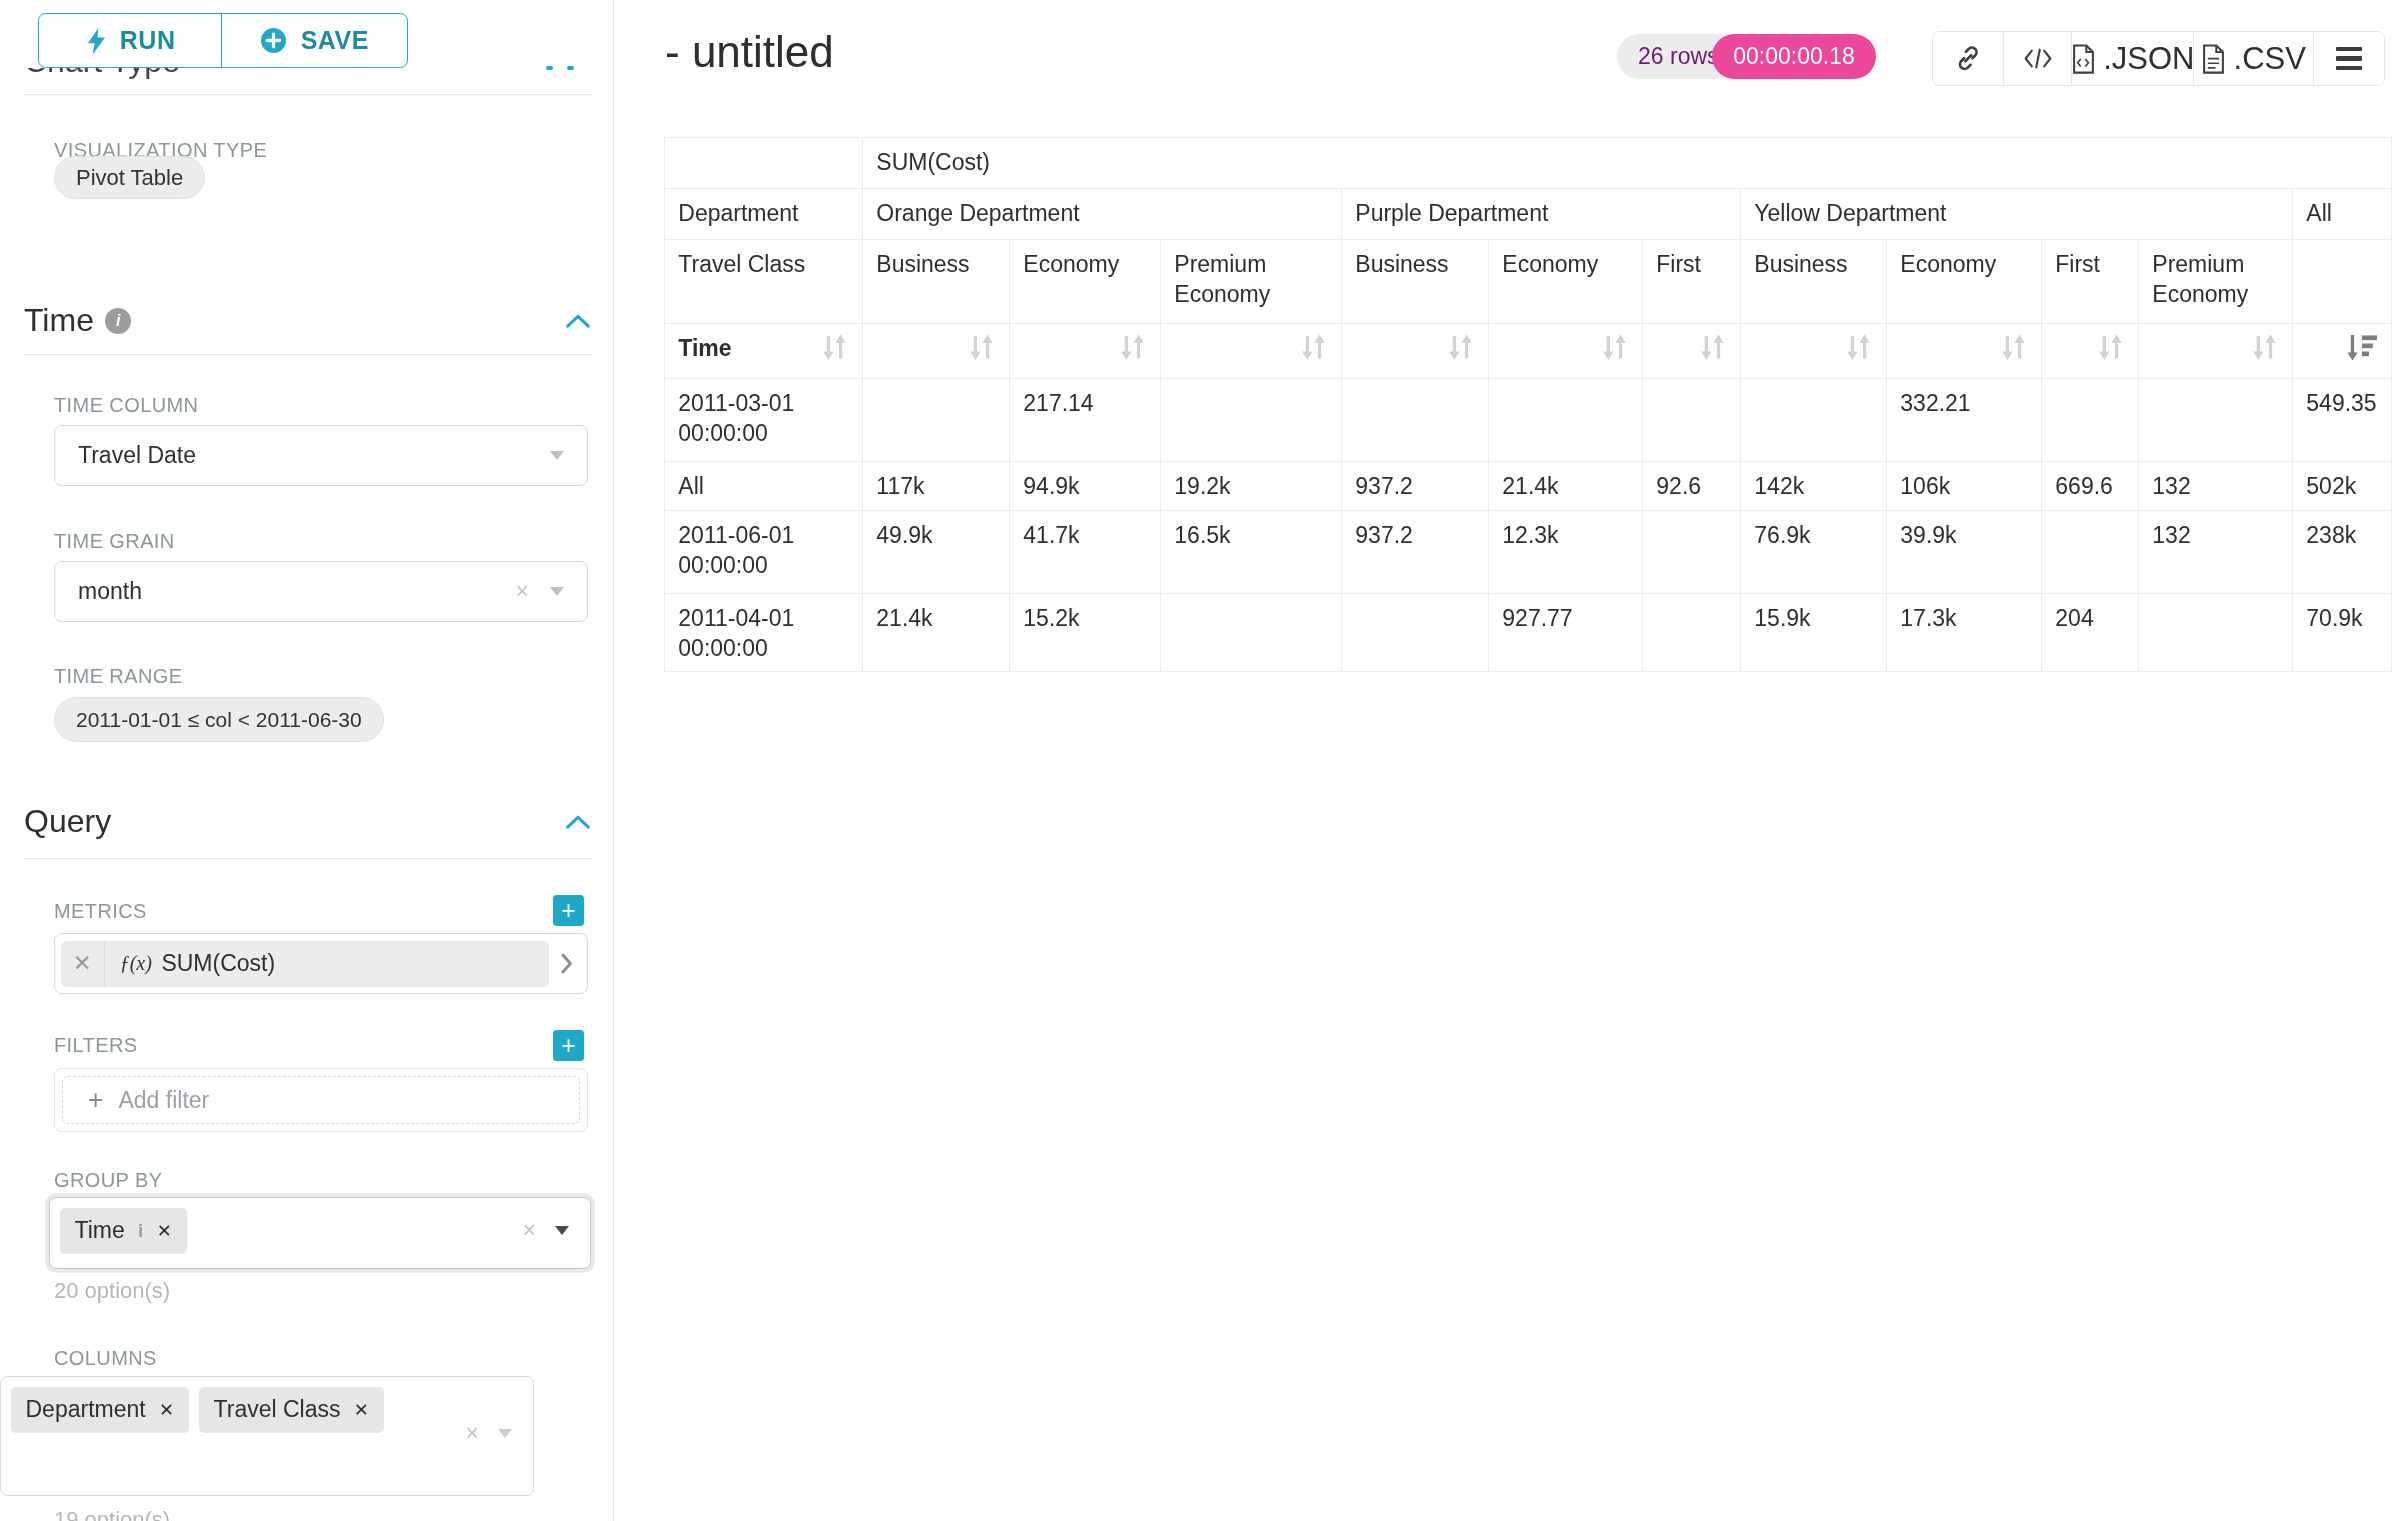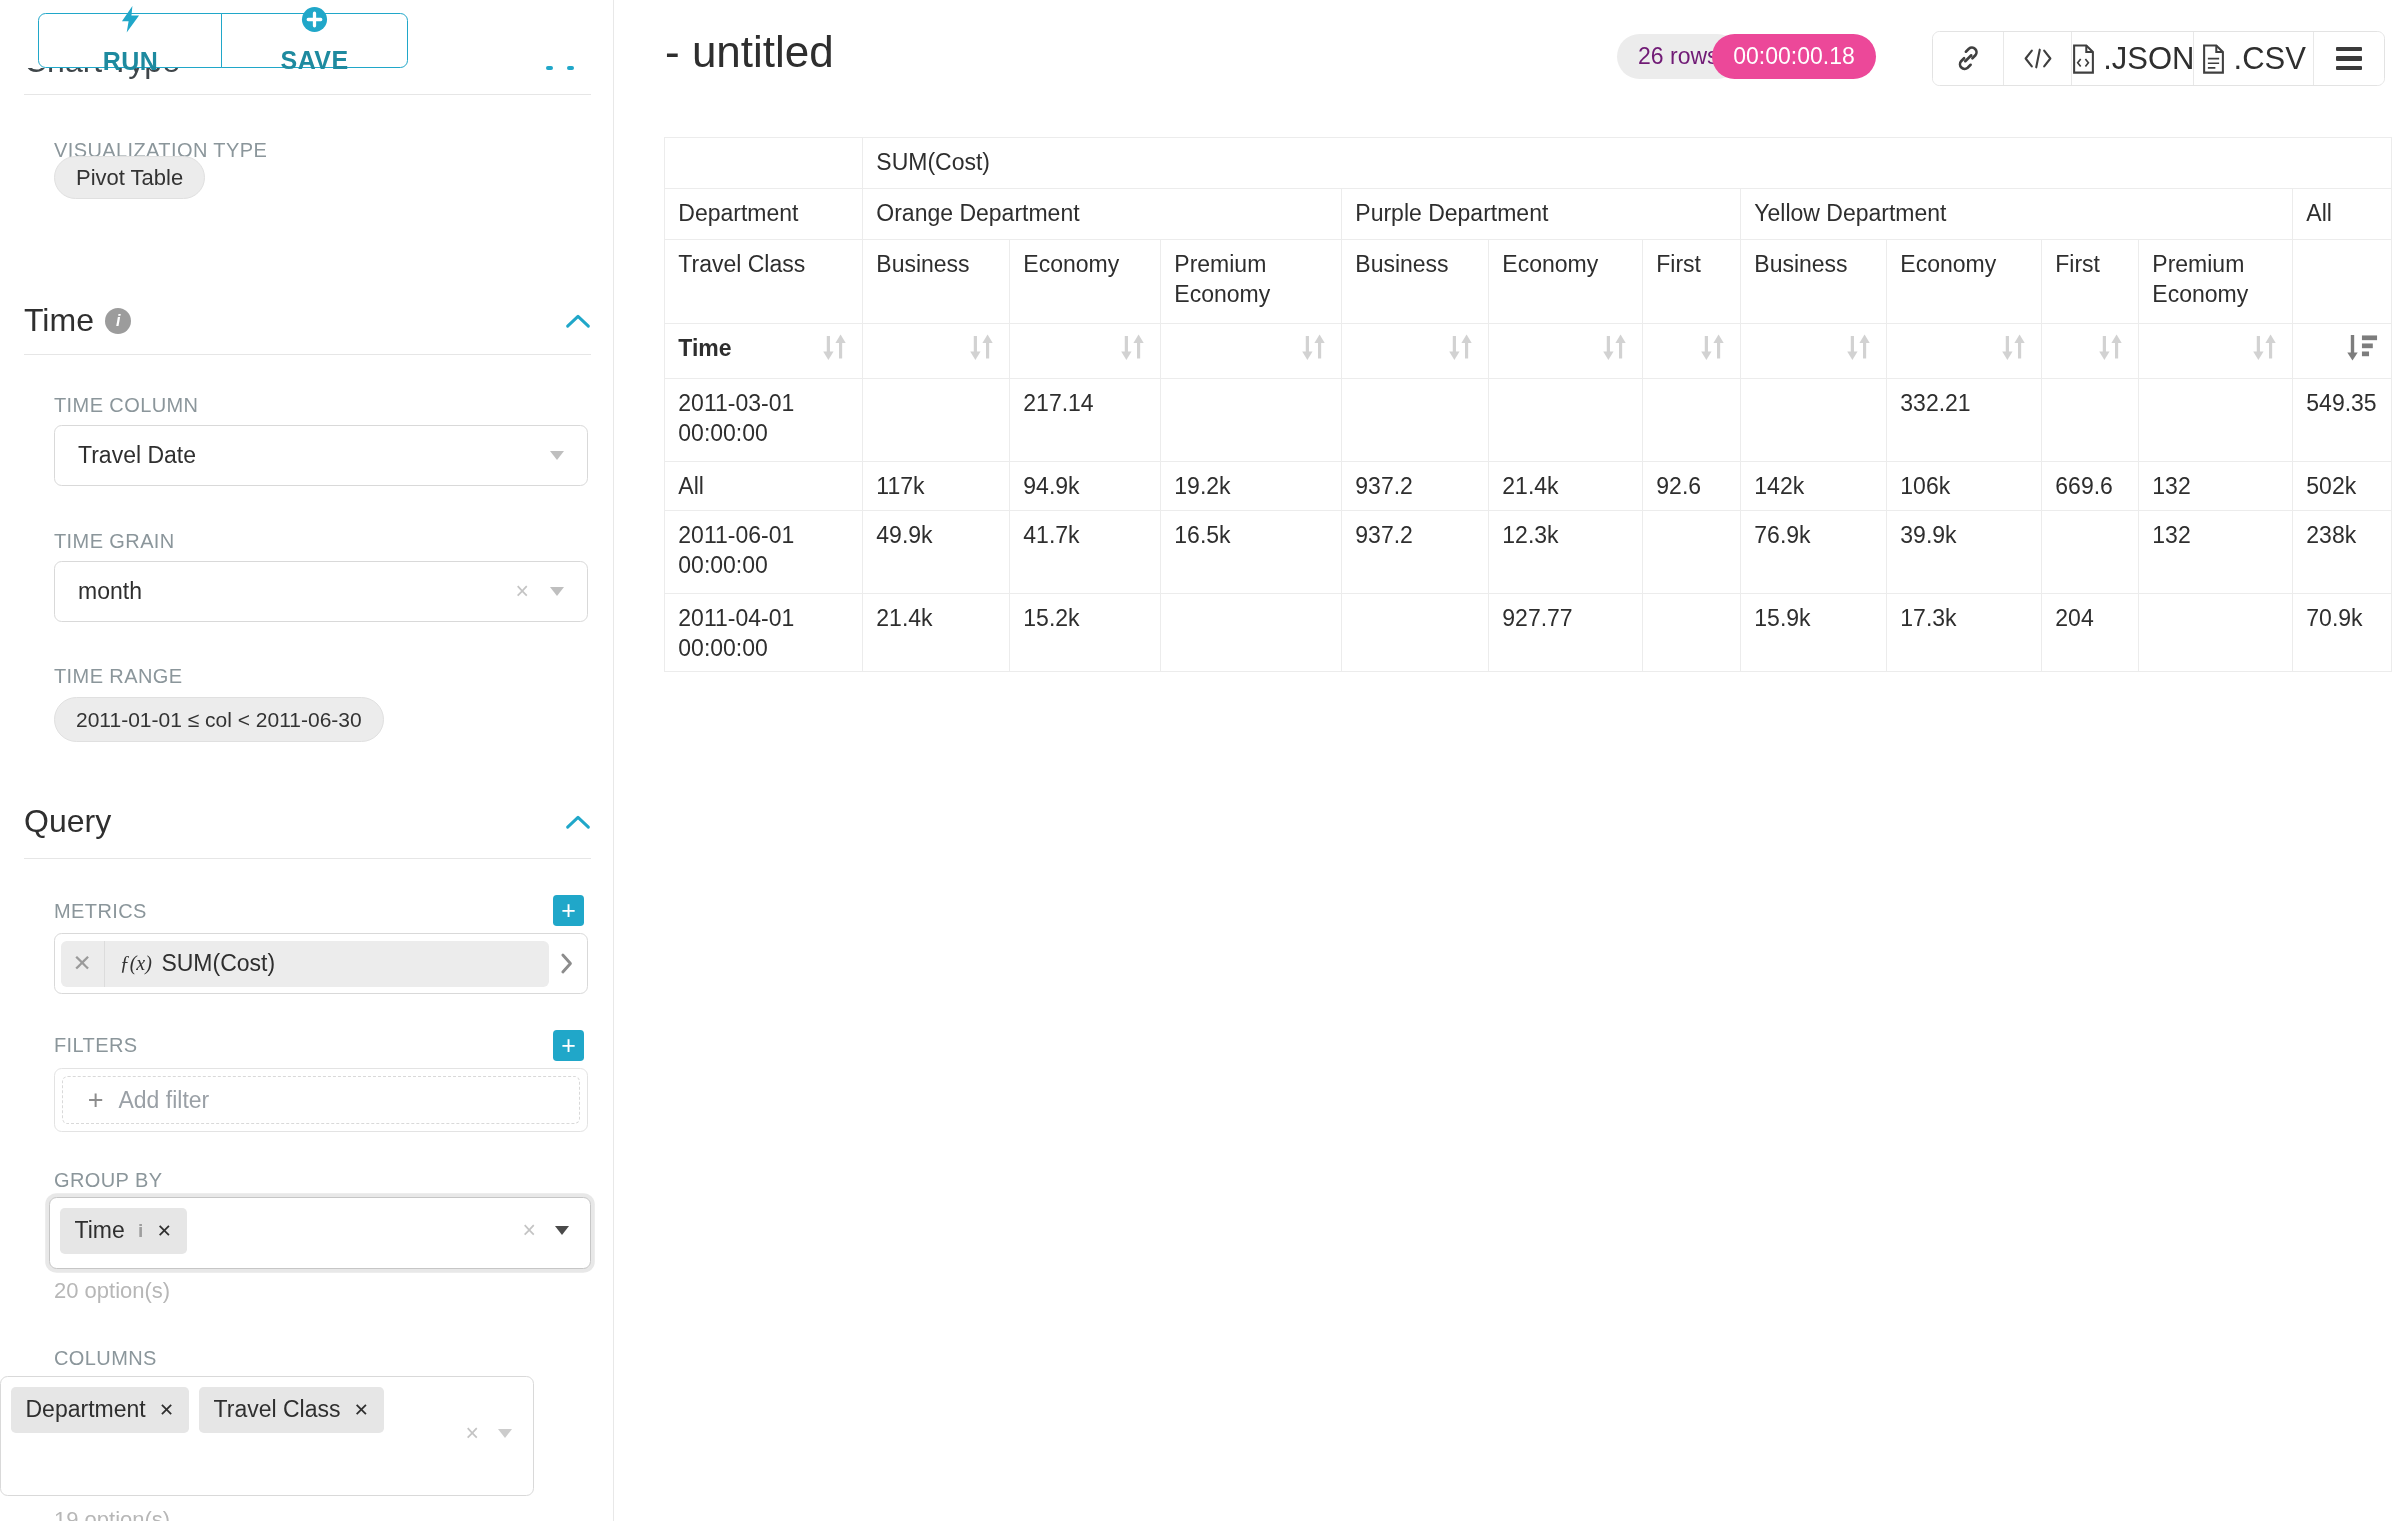--- a/index.html
+++ b/index.html
@@ -8,21 +8,21 @@
     font-family: "Liberation Sans", "DejaVu Sans", sans-serif;
     color: #333; background: #fff; position: relative;
   }
 
   
   #sidebar { position:absolute; left:0; top:0; width:614px; height:1522px; background:#fff; border-right:1.9px solid #e8e8e8; overflow:hidden; }
   .btnbar { position:absolute; top:13.3px; left:38px; display:flex; z-index:3; }
   .btnbar button {
     height:55px; background:#fff; border:1.9px solid #20a7c9; color:#1e8a9f;
     font-family:inherit; font-size:25px; font-weight:700; letter-spacing:0.5px;
-    display:flex; align-items:center; justify-content:center; gap:13.3px; cursor:pointer;flex-direction:column;
+    display:flex; align-items:center; justify-content:center; gap:13.3px; cursor:pointer;
   }
   #run-btn { width:185px; border-radius:7.6px 0 0 7.6px; }
   #save-btn { width:187px; border-radius:0 7.6px 7.6px 0; margin-left:-1.9px; }
   #chart-type-heading { position:absolute; top:42px; left:24px; font-size:32px; line-height:38px; color:#3f464a; font-weight:500; z-index:1; white-space:nowrap; }
   .btn-mask { position:absolute; top:0; left:0; width:614px; height:68px; background:#fff; z-index:2; }
   .hr { position:absolute; left:24px; width:567px; height:0; border-top:1.9px solid #e6e6e6; }
   .side-label { position:absolute; left:54px; font-size:20px; letter-spacing:0.4px; color:#8b969b; white-space:nowrap; }
   .chip { position:absolute; left:54px; display:inline-flex; align-items:center; background:#ececec; border:1px solid #e0e0e0; border-radius:23px; padding:0 21px; font-size:22px; color:#333; white-space:nowrap; }
   .section-head { position:absolute; left:24px; width:567px; display:flex; align-items:center; }
   .section-title { font-size:32px; color:#2f2f2f; font-weight:400; }

